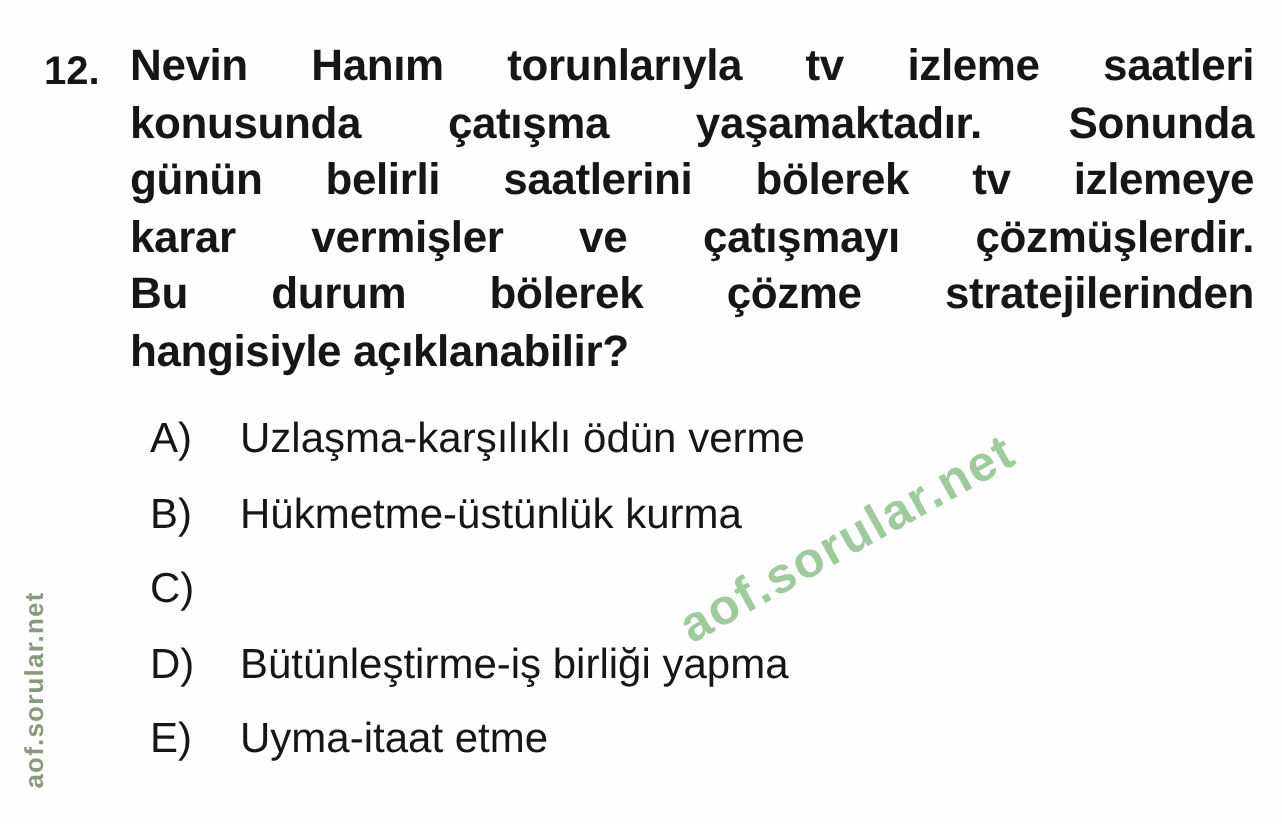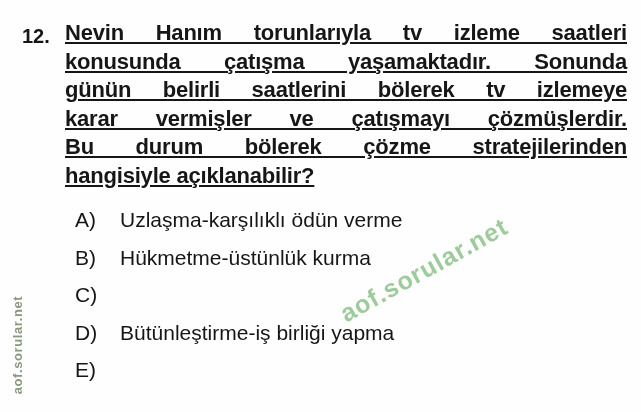--- a/index.html
+++ b/index.html
@@ -56,21 +56,20 @@
     font-size: 20px;
     font-weight: bold;
     padding-top: 3px;
     line-height: 28.5px;
   }
   .qtext {
     width: 562px;
     font-size: 22px;
     font-weight: bold;
     letter-spacing: -0.2px;
-    text-decoration: underline;
   }
   .qline {
     line-height: 28.5px;
     text-align: justify;
     text-align-last: justify;
     white-space: normal;
   }
   .qline.qline-last {
     text-align: right;
     text-align-last: left;
@@ -129,16 +128,17 @@
     </div>
     <div class="option">
       <span class="letter">C)</span>
     </div>
     <div class="option">
       <span class="letter">D)</span>
       <span class="otext">Bütünleştirme-iş birliği yapma</span>
     </div>
     <div class="option">
       <span class="letter">E)</span>
+      <span class="otext">Uyma-itaat etme</span>
     </div>
   </div>
 
 </div>
 
 </body></html>

